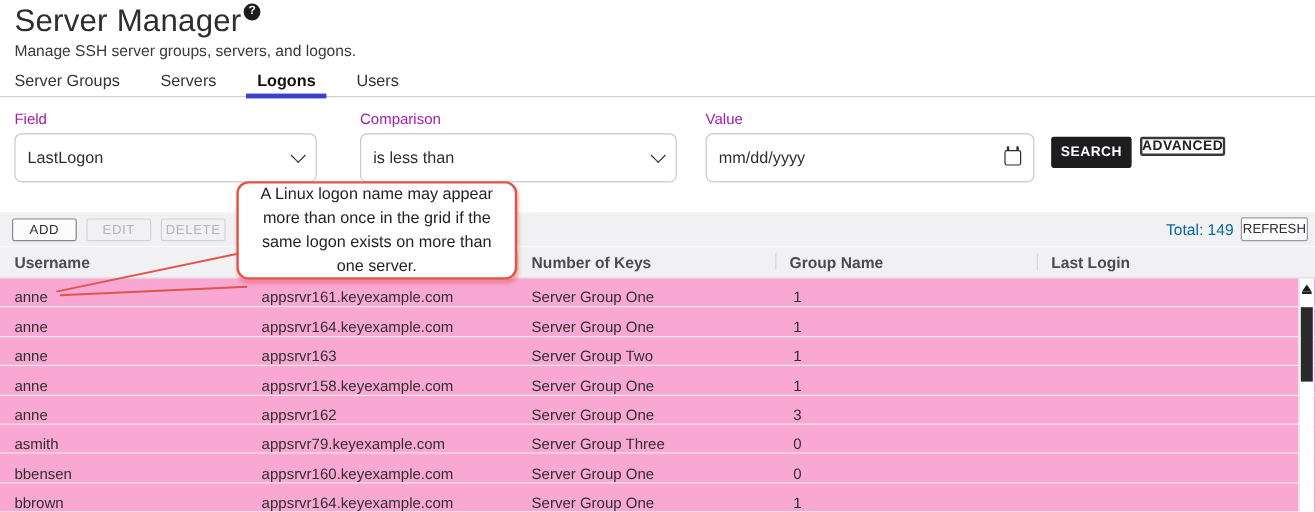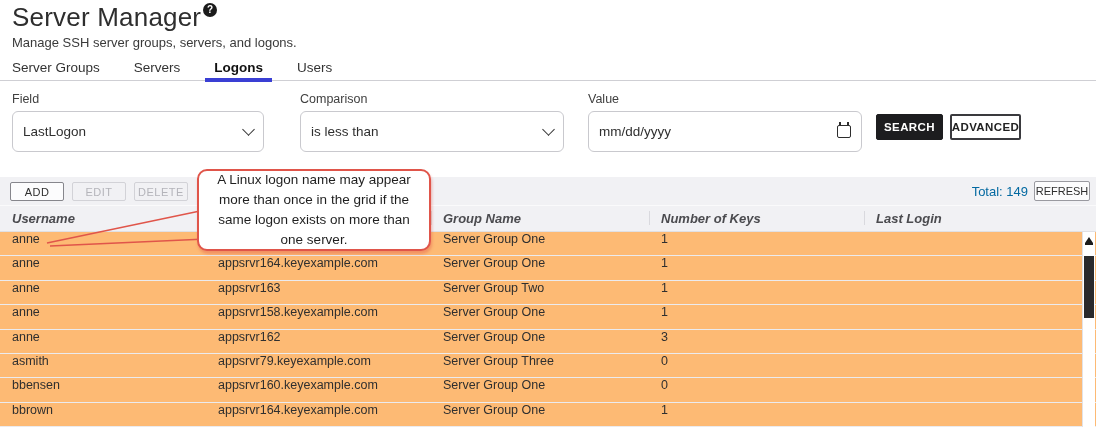--- a/index.html
+++ b/index.html
@@ -21,71 +21,71 @@
     background:#1b1b1b;color:#fff;font-size:10px;font-weight:700;line-height:14px;text-align:center;}
   .page-subtitle{position:absolute;left:12px;top:35px;font-size:13px;color:#3a3a3a;}
 
   
   .tabs{position:absolute;left:0;top:58px;width:1096px;height:23px;border-bottom:1px solid #cfcfd4;display:flex;padding-left:12px;}
   .tab{position:relative;font-size:13.5px;color:#333;margin-right:34px;padding:2px 0 6px;cursor:pointer;white-space:nowrap;}
   .tab.active{font-weight:700;color:#111;}
   .tab.active::after{content:"";position:absolute;left:-9px;right:-9px;bottom:-2px;height:4px;background:var(--accent);}
 
   
-  .filter-label{position:absolute;font-size:12.5px;color:#404040;top:92px;}
+  .filter-label{position:absolute;font-size:12.5px;color:#a21caf;top:92px;}
   .f-label-field{left:12px;}
   .f-label-comparison{left:300px;}
   .f-label-value{left:588px;}
   .select-box,.date-box{position:absolute;top:111px;height:41px;border:1px solid #c9c9ce;border-radius:6px;background:#fff;
     display:flex;align-items:center;padding:0 10px;font-size:13.5px;color:#2f2f2f;cursor:pointer;}
   .select-field{left:12px;width:252px;}
   .select-comparison{left:300px;width:264px;}
   .date-box{left:588px;width:274px;}
   .grow{flex:1;}
   .chev{width:9px;height:9px;border-right:1.8px solid #333;border-bottom:1.8px solid #333;transform:rotate(45deg);margin-top:-4px;}
   .cal-icon{position:relative;width:14px;height:13px;border:1.6px solid #2d2d2d;border-radius:2px;}
   .cal-icon::before{content:"";position:absolute;left:1px;top:-4px;width:2px;height:3px;background:#2d2d2d;}
   .cal-icon::after{content:"";position:absolute;right:1px;top:-4px;width:2px;height:3px;background:#2d2d2d;}
   .btn{position:absolute;display:flex;align-items:center;justify-content:center;font-size:11.5px;font-weight:700;
     letter-spacing:.4px;cursor:pointer;border-radius:2px;}
   .btn-search{left:876px;top:114px;width:67px;height:26px;background:var(--btn-black);color:#fff;border:1px solid var(--btn-black);}
-  .btn-advanced{left:950px;top:114px;width:71px;height:26px;background:#fff;color:#222;border:2px solid #3a3a3e;}
+  .btn-advanced{left:950px;top:114px;width:71px;height:16px;background:#fff;color:#222;border:2px solid #3a3a3e;}
 
   
   .grid-toolbar{position:absolute;left:0;top:177px;width:1096px;height:28px;background:var(--toolbar-bg);}
   .tbtn{position:absolute;top:5px;width:54px;height:19px;display:flex;align-items:center;justify-content:center;
     font-size:11px;font-weight:400;letter-spacing:.5px;border-radius:2px;cursor:pointer;}
   .tbtn-add{left:10px;background:#fcfcfd;border:1px solid #86868c;color:#2e2e2e;}
   .tbtn-disabled{background:transparent;border:1px solid #d2d2d7;color:#b4b4ba;cursor:default;}
   .tbtn-edit{left:72px;}
   .tbtn-delete{left:134px;}
   .total-text{position:absolute;right:68px;top:7px;font-size:13px;color:#0369a1;}
   .tbtn-refresh{position:absolute;right:6px;top:4px;width:56px;height:20px;display:flex;align-items:center;justify-content:center;
     font-size:11px;color:#2e2e2e;background:#fcfcfd;border:1px solid #9a9aa0;border-radius:2px;cursor:pointer;}
 
   
   .thead{position:absolute;left:0;top:205px;width:1096px;height:27px;background:var(--toolbar-bg);display:flex;align-items:center;
-    border-top:1px solid #fafafb;border-bottom:1px solid #e0e0e4;font-style:italic;}
+    border-top:1px solid #fafafb;border-bottom:1px solid #e0e0e4;}
   .th{font-size:13px;font-weight:700;color:var(--hdr-text);padding-left:12px;position:relative;height:100%;display:flex;align-items:center;}
   .th:not(:first-child)::before{content:"";position:absolute;left:0;top:5px;bottom:6px;width:1px;background:#d9d9de;}
   .tbody{position:absolute;left:0;top:232px;width:1096px;}
-  .tr{display:flex;height:24.4px;align-items:flex-start;border-bottom:1px solid var(--row-border);background:#fdba74;}
+  .tr{display:flex;height:24.4px;align-items:flex-end;border-bottom:1px solid var(--row-border);background:#f9a8d4;}
   .td{font-size:12.5px;color:#2f2f2f;padding-left:12px;white-space:nowrap;overflow:hidden;}
   .c1{width:206px;} .c2{width:225px;} .c3{width:218px;} .c4{width:215px;} .c5{flex:1;}
 
   
   .vscroll{position:absolute;right:1px;top:232px;width:13px;height:195px;background:#fff;border-left:1px solid #e2e2e6;z-index:5;}
   .scroll-up{position:absolute;top:5px;left:2px;width:0;height:0;border-left:4.5px solid transparent;border-right:4.5px solid transparent;
     border-bottom:6px solid #1b1b1b;}
   .scroll-up::after{content:"";position:absolute;left:-4px;top:6px;width:8px;height:1.5px;background:#1b1b1b;}
   .scroll-thumb{position:absolute;top:24px;left:1px;width:10px;height:62px;background:#2a2a2c;}
 
   
   .callout-lines{position:absolute;left:0;top:0;width:1096px;height:427px;pointer-events:none;z-index:19;}
-  .callout{position:absolute;left:197px;top:169px;width:234px;height:82px;background:#fff;border:2px solid var(--red);
+  .callout{position:absolute;left:197px;top:151px;width:234px;height:82px;background:#fff;border:2px solid var(--red);
     border-radius:10px;z-index:20;display:flex;align-items:center;justify-content:center;text-align:center;
     padding:6px 8px;font-size:13.5px;line-height:20px;color:#1f1f1f;box-shadow:1px 3px 3px rgba(224,85,74,.4);}
 </style>
 </head>
 <body>
 
 <div class="screen">
 
   <h1 class="page-title">
     <span>Server Manager</span><span class="help-badge">?</span>
@@ -123,22 +123,22 @@
     <div class="tbtn tbtn-add">ADD</div>
     <div class="tbtn tbtn-disabled tbtn-edit">EDIT</div>
     <div class="tbtn tbtn-disabled tbtn-delete">DELETE</div>
     <div class="total-text">Total: 149</div>
     <div class="tbtn-refresh">REFRESH</div>
   </div>
 
   <div class="thead">
     <div class="th c1">Username</div>
     <div class="th c2"></div>
+    <div class="th c4">Number of Keys</div>
     <div class="th c3">Group Name</div>
-    <div class="th c4">Number of Keys</div>
     <div class="th c5">Last Login</div>
   </div>
 
   <div class="tbody">
     <div class="tr">
       <div class="td c1">anne</div>
       <div class="td c2">appsrvr161.keyexample.com</div>
       <div class="td c3">Server Group One</div>
       <div class="td c4">1</div>
       <div class="td c5"></div>

